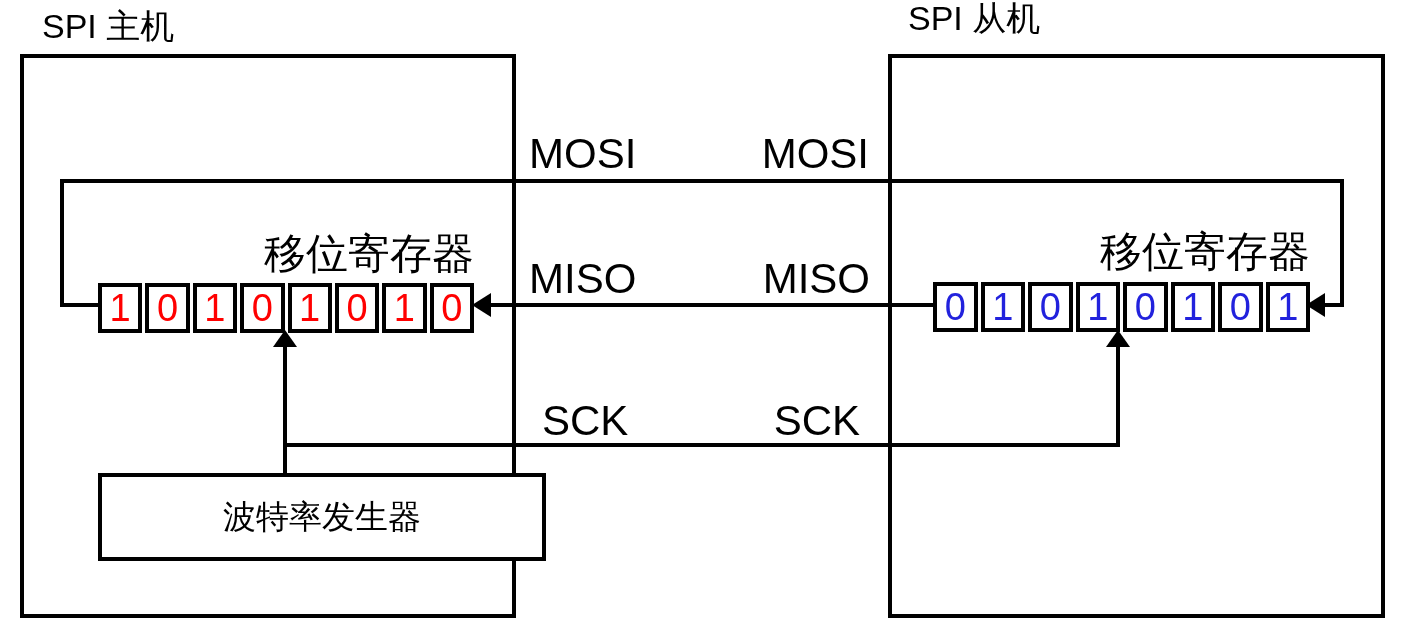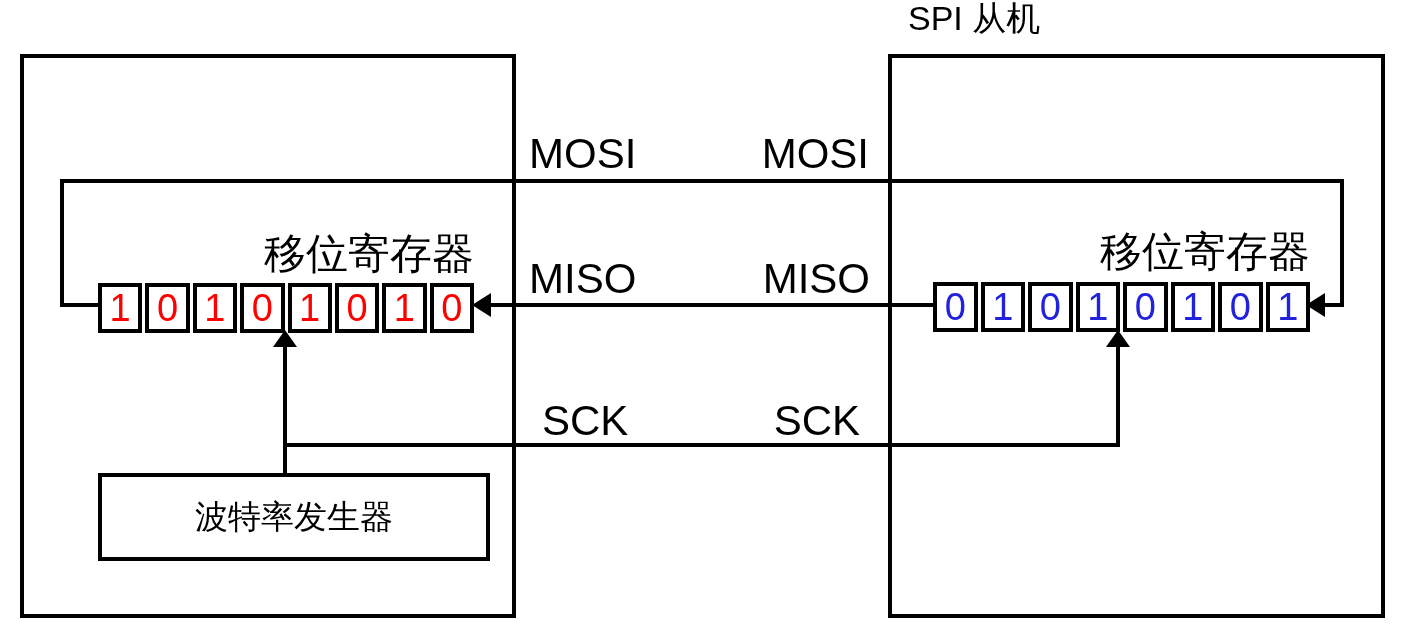--- a/index.html
+++ b/index.html
@@ -83,20 +83,21 @@
   }
 </style>
 </head>
 <body>
 
 <div class="canvas">
 
   <div class="device-box" style="left:20px;top:54px;width:496px;height:564px;"></div>
   <div class="device-box" style="left:888px;top:54px;width:497px;height:564px;"></div>
 
+  <div class="device-title" style="left:42px;top:8px;">SPI 主机</div>
   <div class="device-title" style="left:908px;top:0;">SPI 从机</div>
 
   <div class="vline" style="left:60px;top:179px;height:128px;"></div>
   <div class="hline" style="left:60px;top:303px;width:42px;"></div>
   <div class="hline" style="left:60px;top:179px;width:1284px;"></div>
   <div class="vline" style="left:1340px;top:179px;height:128px;"></div>
   <div class="hline" style="left:1324px;top:303px;width:20px;"></div>
   <div class="arrow-left" style="left:1306px;top:293px;"></div>
 
   <div class="hline" style="left:489px;top:303px;width:444px;"></div>
@@ -132,17 +133,17 @@
     <div class="bit-cell">0</div>
     <div class="bit-cell">1</div>
     <div class="bit-cell">0</div>
     <div class="bit-cell">1</div>
     <div class="bit-cell">0</div>
     <div class="bit-cell">1</div>
     <div class="bit-cell">0</div>
     <div class="bit-cell">1</div>
   </div>
 
-  <div class="baud-box" style="left:98px;top:473px;width:392px;height:88px;">
+  <div class="baud-box" style="left:98px;top:473px;width:448px;height:88px;">
     <span>波特率发生器</span>
   </div>
 
 </div>
 
 </body></html>

